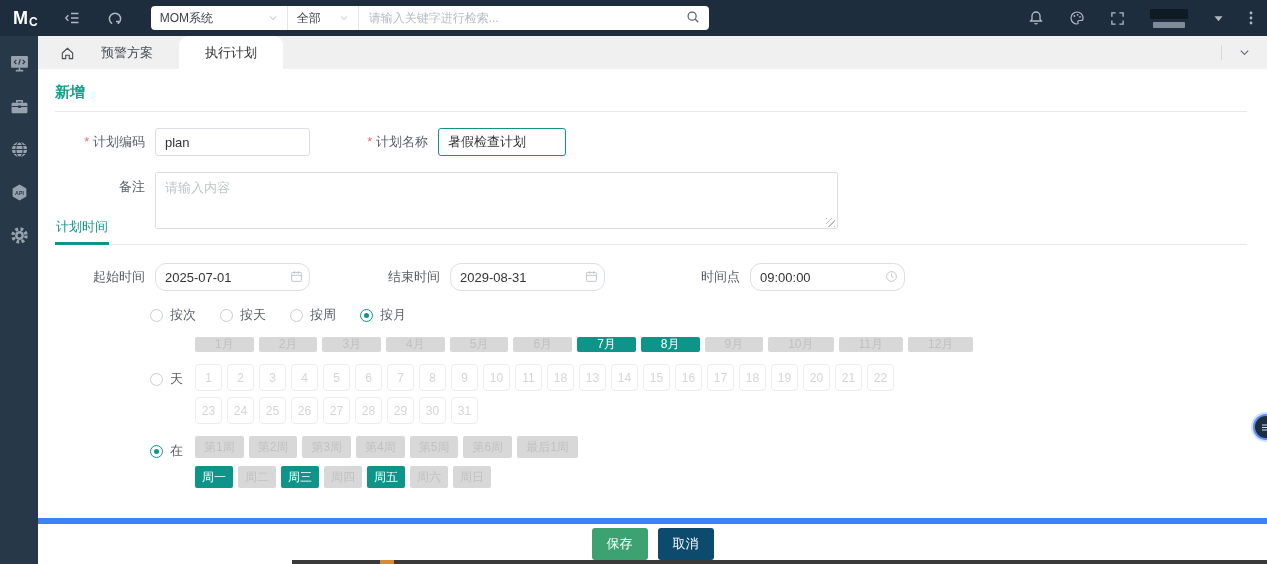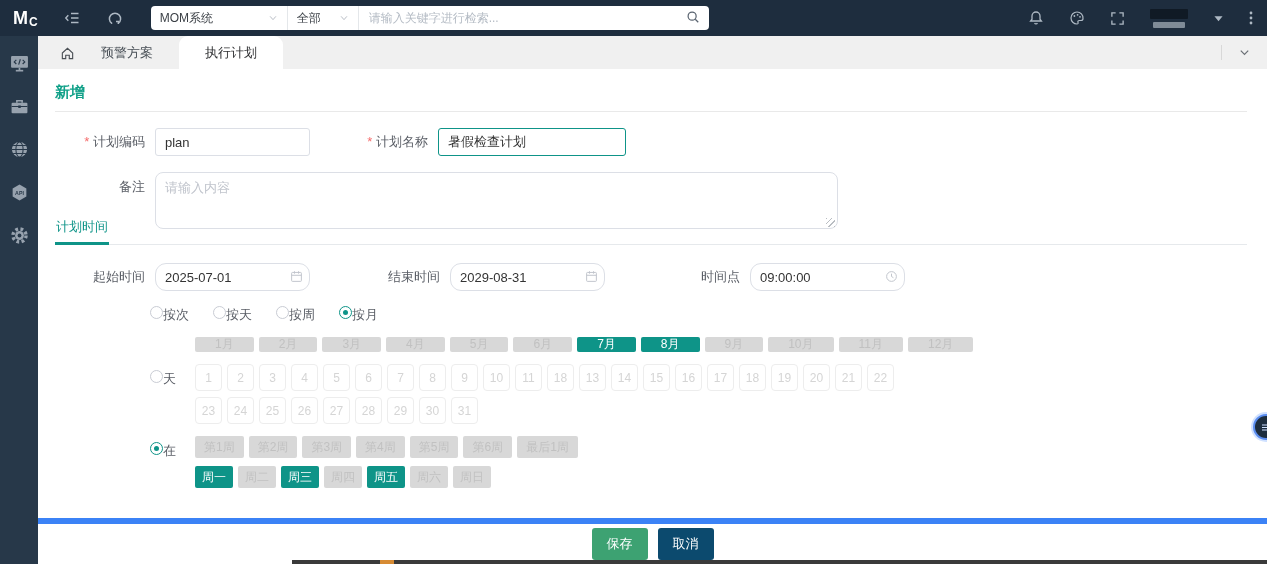--- a/index.html
+++ b/index.html
@@ -50,39 +50,39 @@
   .main{position:absolute;top:69px;left:38px;right:0;bottom:0;background:#fff;
     padding:14px 20px 0 17px;overflow:hidden;}
   .page-title{font-size:15px;font-weight:bold;color:#12a189;padding-bottom:9px;
     border-bottom:1px solid #e9e9e9;}
   .form-row{display:flex;align-items:center;margin-top:16px;}
   .f-label{width:100px;text-align:right;padding-right:10px;color:#5a5e66;font-size:13px;flex:none;}
   .f-label.req::before{content:"* ";color:#f56c6c;}
   .f-label.w2{width:128px;}
   .txt-input{width:155px;height:28px;border:1px solid #dcdfe6;border-radius:3px;padding:0 9px;
     font-size:13px;color:#333;outline:none;font-family:"Liberation Sans",sans-serif;background:#fff;}
-  .txt-input.focused{border-color:#0e9488;width:188px;}
+  .txt-input.focused{border-color:#0e9488;width:128px;}
   .ta-wrap{position:relative;width:683px;}
-  .remark-ta{width:100%;height:57px;border:1px solid #dcdfe6;border-radius:8px;resize:none;
+  .remark-ta{width:100%;height:57px;border:1px solid #dcdfe6;border-radius:2px;resize:none;
     padding:6px 9px;font-size:13px;outline:none;font-family:"Liberation Sans",sans-serif;color:#0369a1;}
   .remark-ta::placeholder{color:#c0c4cc;}
   .ta-resize{position:absolute;right:3px;bottom:5px;width:9px;height:9px;
     background:repeating-linear-gradient(315deg,#b9bdc2 0 1px,transparent 1px 4px);pointer-events:none;}
   .form-row.remark{align-items:flex-start;}
   .section-tabs{margin-top:-18px;border-bottom:1px solid #e6e9ec;}
   .section-tab{display:inline-block;color:#0e9488;font-size:13px;padding:4px 1px 6px;
     border-bottom:3px solid #0e9488;margin-bottom:-1px;cursor:pointer;}
   .time-row{display:flex;align-items:center;margin-top:18px;}
   .f-label.t1{width:100px;} .f-label.t2{width:140px;} .f-label.t3{width:145px;}
   .input-ic{position:relative;width:155px;height:28px;flex:none;}
   .input-ic .val{width:100%;height:100%;border:1px solid #dcdfe6;border-radius:11px;
     display:flex;align-items:center;padding:0 9px;font-size:13px;color:#333;background:#fff;}
   .input-ic .ic{position:absolute;right:7px;top:7px;color:#c0c4cc;display:flex;}
   .radio-row{display:flex;align-items:center;gap:24px;margin-top:15px;margin-left:95px;}
-  .radio-item{display:flex;font-size:13px;color:#5a5e66;cursor:pointer;}
+  .radio-item{display:flex;align-items:center;gap:7px;font-size:13px;color:#5a5e66;cursor:pointer;}
   .radio-c{width:13px;height:13px;border-radius:50%;border:1px solid #c9ccd4;background:#fff;
     position:relative;flex:none;}
   .radio-c.checked{border-color:#0e9488;}
   .radio-c.checked::after{content:"";position:absolute;inset:3px;border-radius:50%;background:#0e9488;}
   .btn-grid{display:flex;flex-wrap:wrap;gap:5px;}
   .months-row{margin-top:13px;margin-left:140px;}
   .month-btn{min-width:30px;height:15px;padding:0 20px;border-radius:2px;background:#d8d8d8;
     color:#c1c1c1;font-size:12px;display:flex;align-items:center;justify-content:center;cursor:pointer;}
   .month-btn.sel,.wd-btn.sel{background:#0e9488;color:#fff;}
   .mode-row{display:flex;align-items:flex-start;margin-top:12px;margin-left:95px;}

